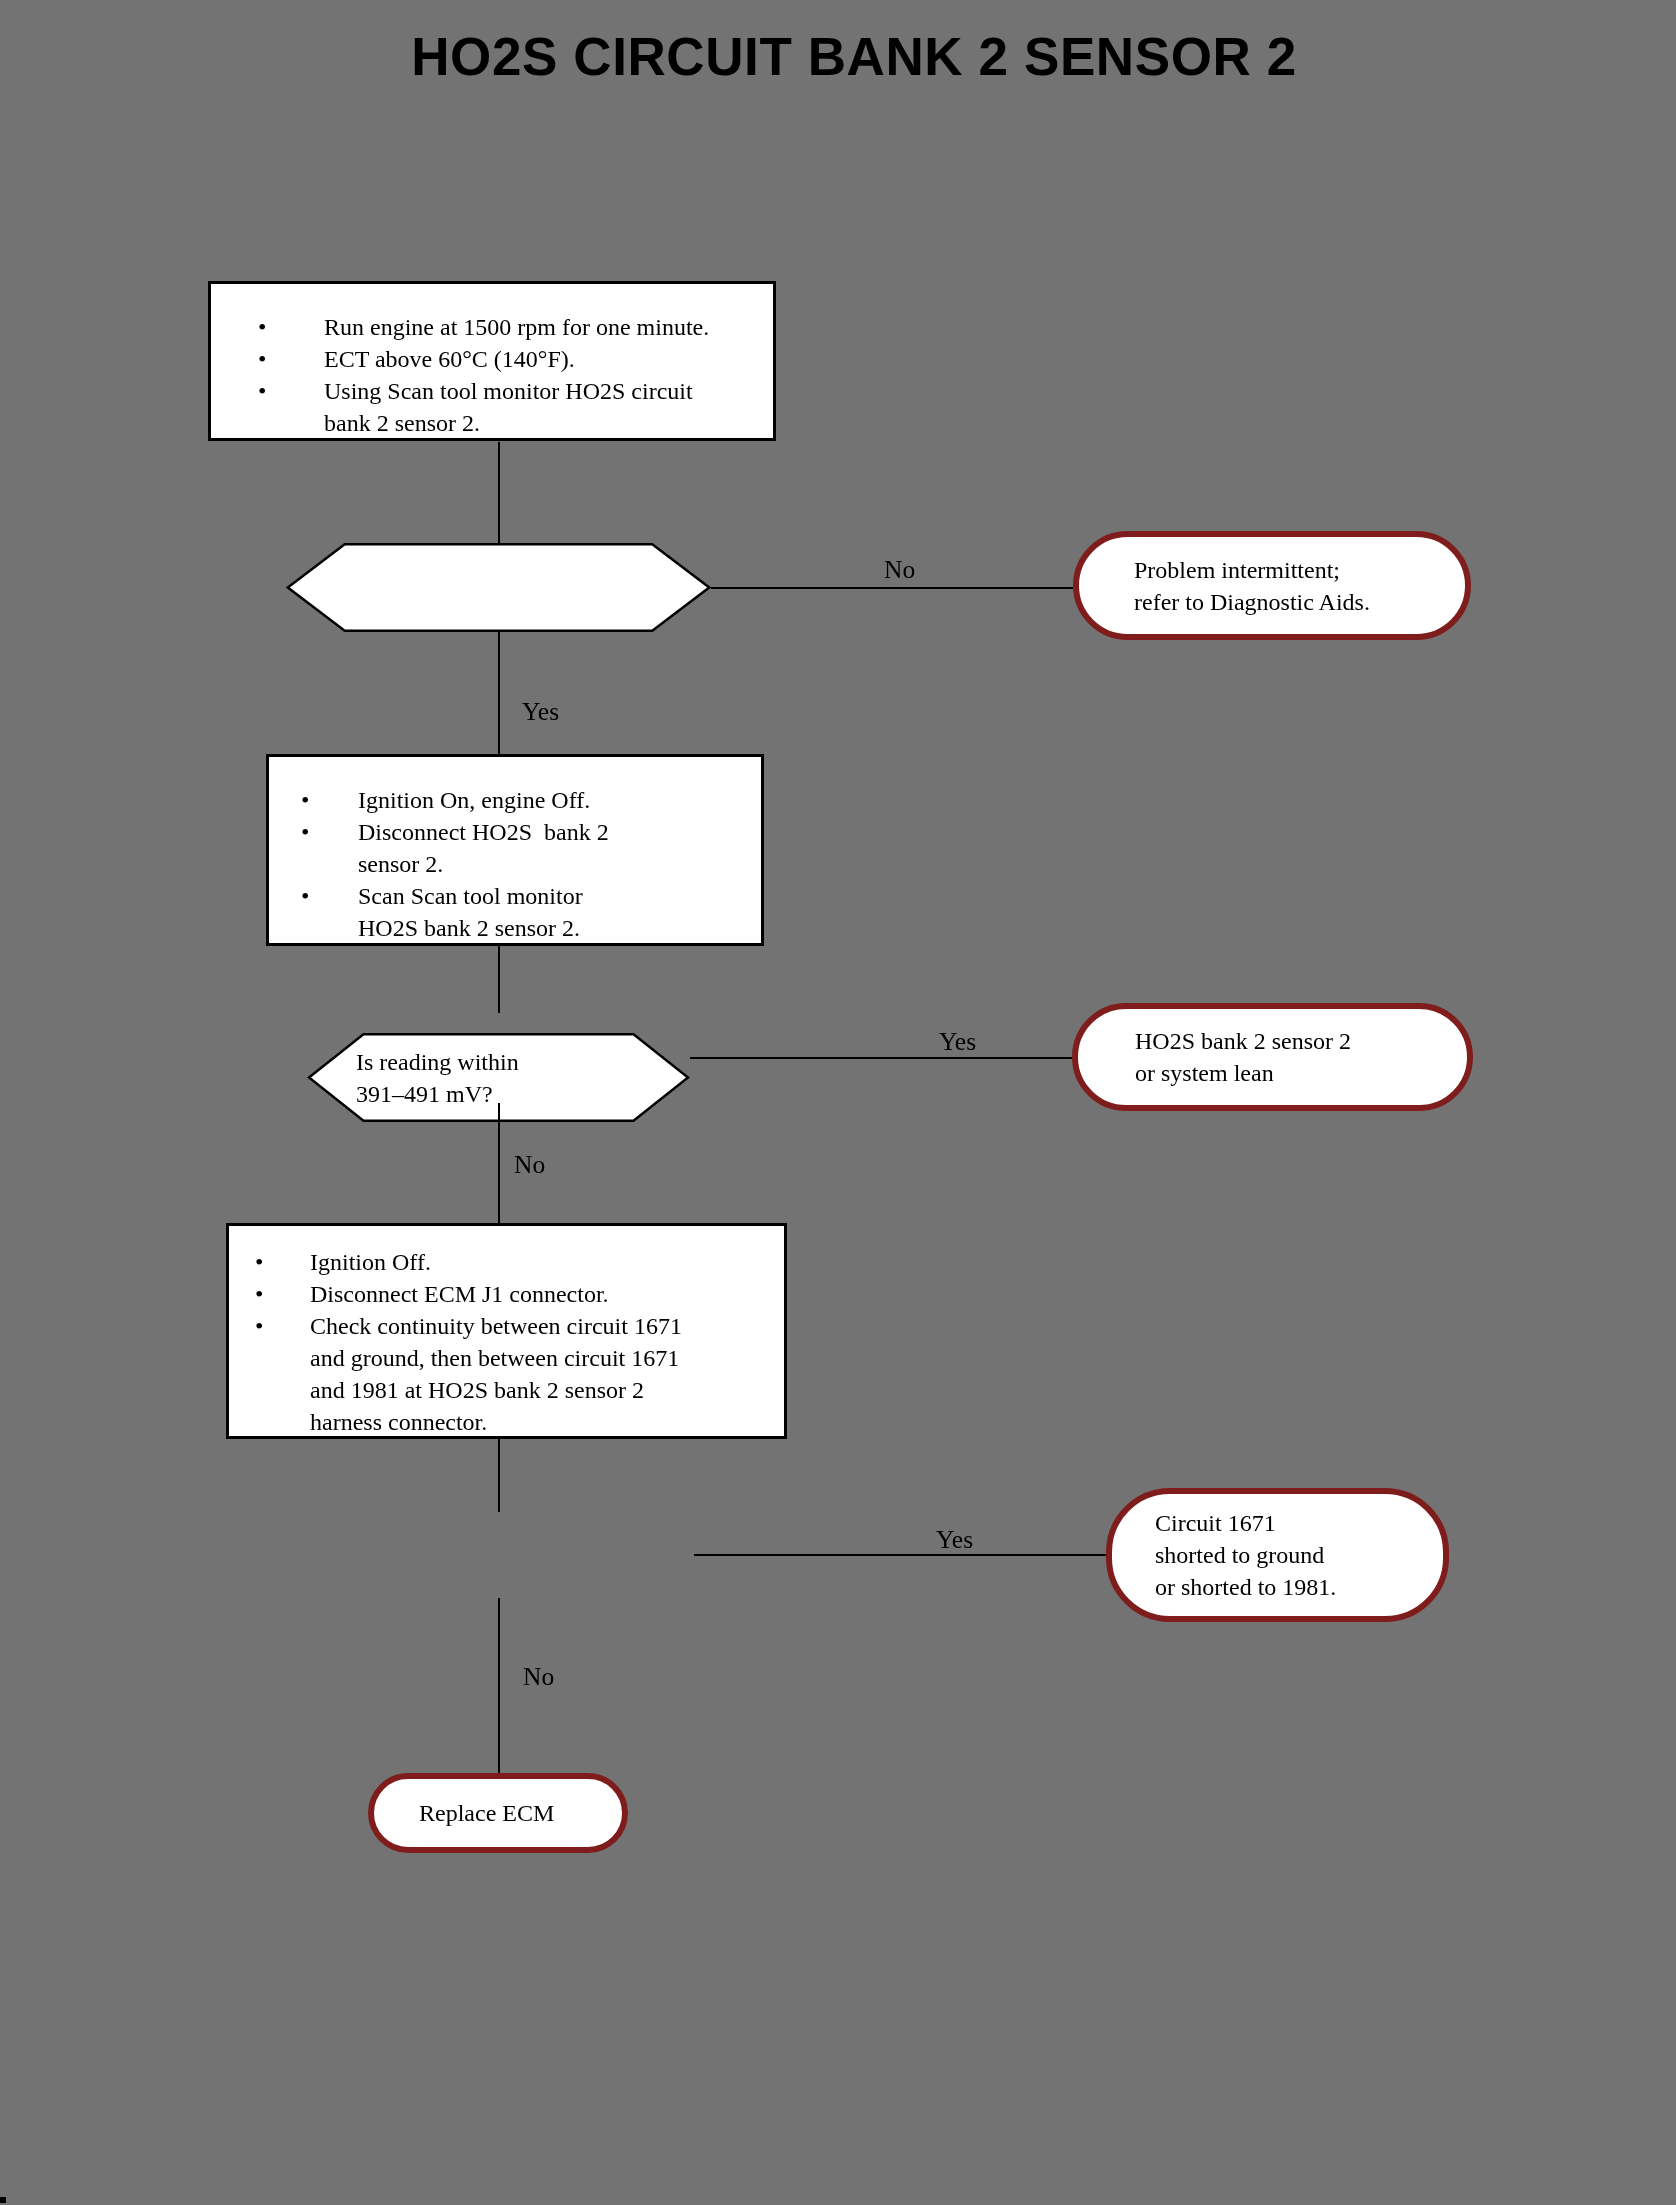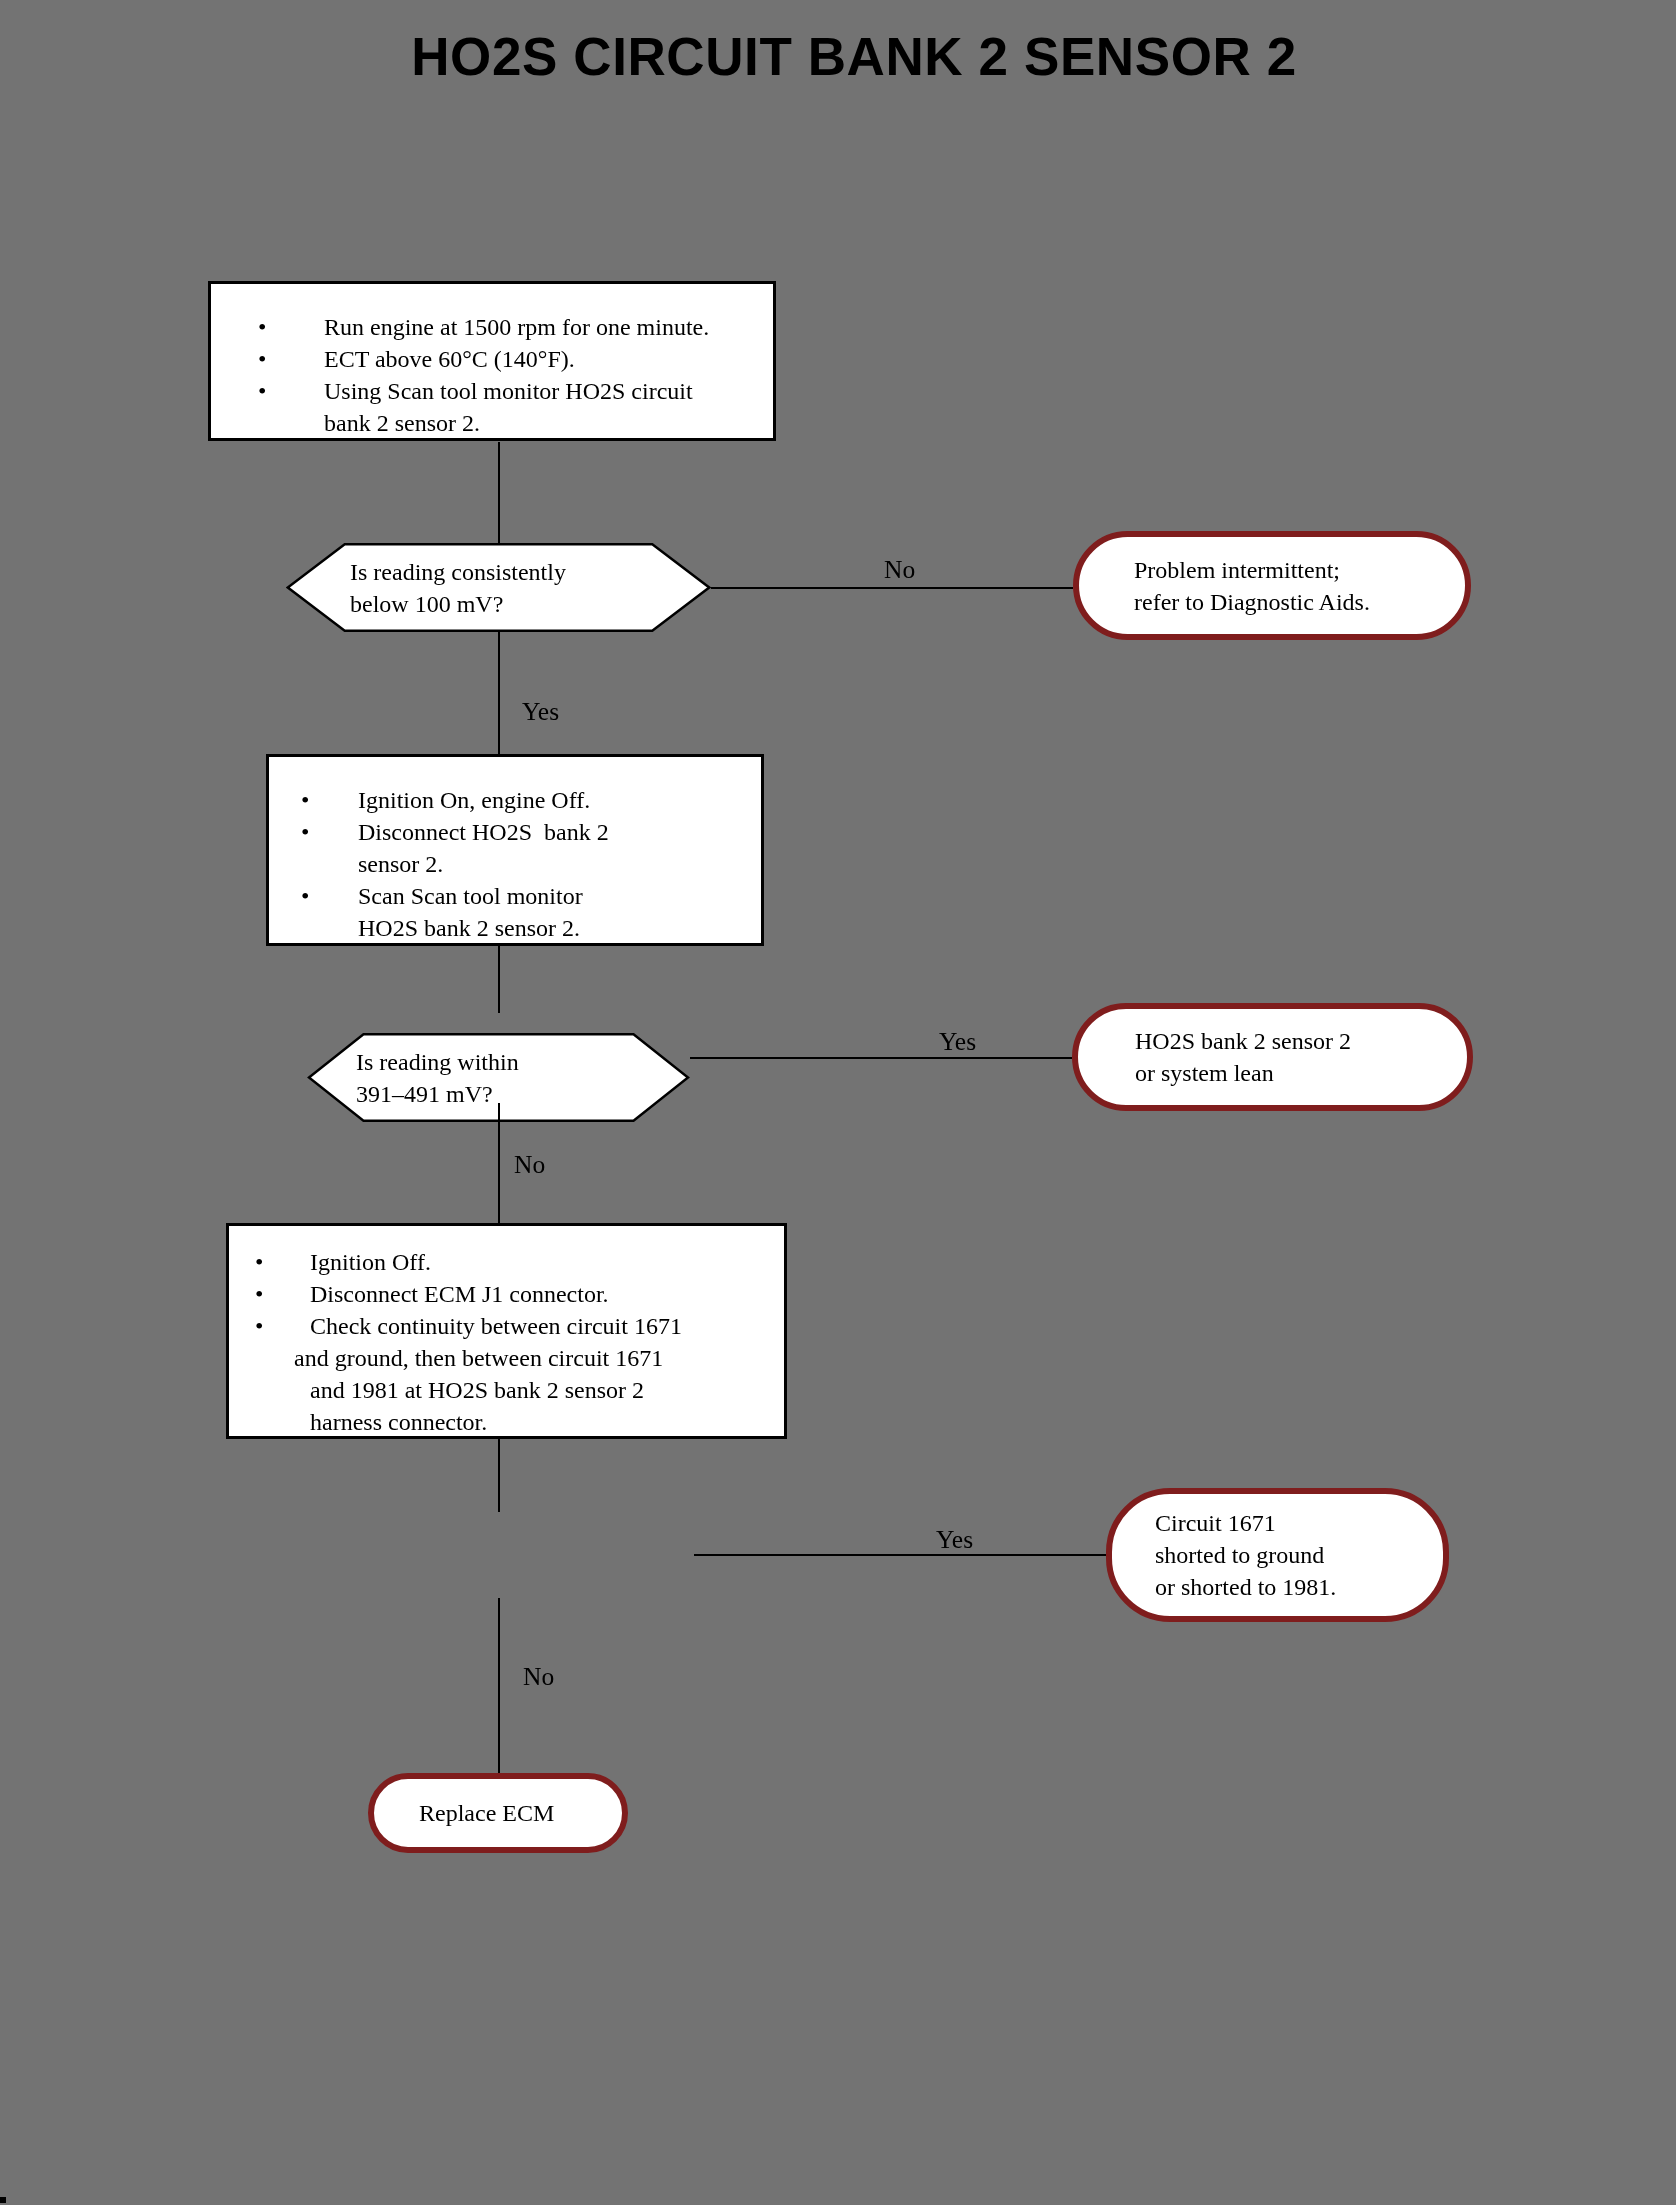--- a/index.html
+++ b/index.html
@@ -88,24 +88,20 @@
       </div>
     </div>
   </div>
 
   <div class="vline" style="left:498px;top:442px;height:101px;"></div>
 
   <div class="hexwrap" style="left:286px;top:543px;width:425px;height:89px;">
     <svg width="425" height="89" viewBox="0 0 700 147">
       <polygon points="2,73.5 96,2 604,2 698,73.5 604,145 96,145" fill="#ffffff" stroke="#000000" stroke-width="4"></polygon>
     </svg>
-    <div class="hextext" style="left:64px;">
-      <span>Is reading consistently</span>
-      <span>below 100 mV?</span>
-    </div>
   </div>
 
   <div class="hline" style="left:711px;top:587px;width:362px;"></div>
   <div class="branchlabel" style="left:884px;top:556px;">No</div>
 
   <div class="stadium" style="left:1073px;top:531px;width:398px;height:109px;border-radius:55px;padding-left:55px;">
     <span>Problem intermittent;</span>
     <span>refer to Diagnostic Aids.</span>
   </div>
 
@@ -165,21 +161,21 @@
         <span class="btext">Ignition Off.</span>
       </div>
       <div class="brow">
         <span class="bullet" style="width:55px;">•</span>
         <span class="btext">Disconnect ECM J1 connector.</span>
       </div>
       <div class="brow">
         <span class="bullet" style="width:55px;">•</span>
         <span class="btext">Check continuity between circuit 1671</span>
       </div>
-      <div class="brow" style="margin-left:39px;text-align:right;">
+      <div class="brow" style="margin-left:55px;text-align:right;">
         <span class="btext">and ground, then between circuit 1671</span>
       </div>
       <div class="brow" style="margin-left:55px;">
         <span class="btext">and 1981 at HO2S bank 2 sensor 2</span>
       </div>
       <div class="brow" style="margin-left:55px;">
         <span class="btext">harness connector.</span>
       </div>
     </div>
   </div>

